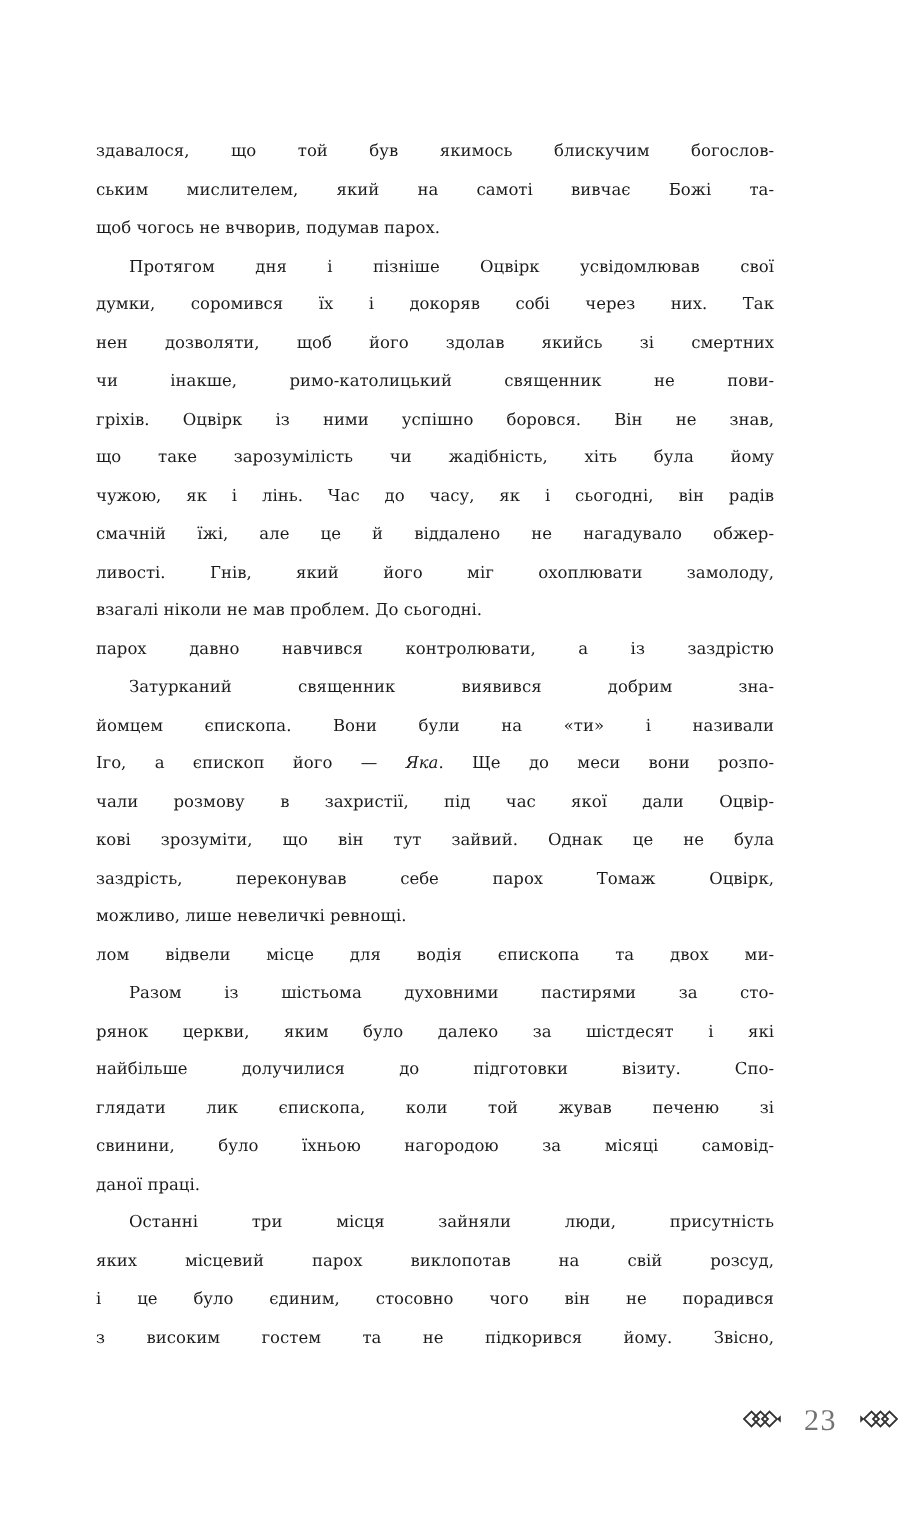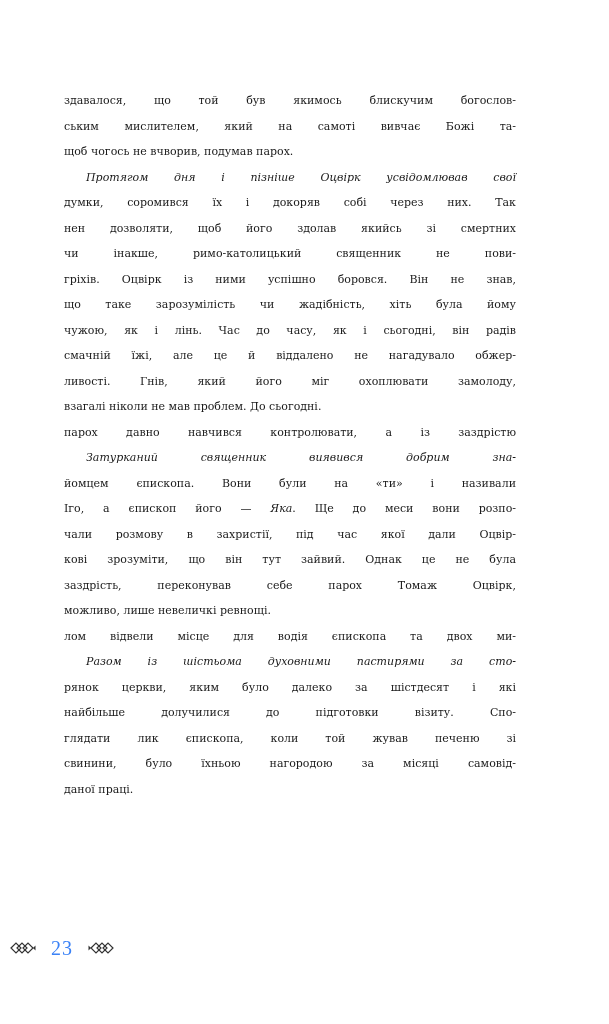--- a/index.html
+++ b/index.html
@@ -30,33 +30,32 @@
       text-align: justify;
       text-align-last: justify;
       white-space: nowrap;
       overflow: visible;
     }
     .line.last {
       text-align-last: left;
     }
     .line.indent {
       padding-left: 22px;
-      font-style: italic;
     }
     em {
     }
     .folio {
       position: absolute;
       left: 0;
       width: 609px;
       top: 935px;
-      text-align: left;
+      text-align: right;
       font-family: "Liberation Serif", "DejaVu Serif", serif;
       font-size: 20px;
-      color: #3b82f6;
+      color: #737373;
     }
     .orn {
       display: inline-block;
       vertical-align: middle;
       margin: 0 10px;
     }
     .folio-num {
       display: inline-block;
       vertical-align: middle;
       letter-spacing: 1px;
@@ -95,20 +94,26 @@
     </div>
     <div>
       <span class="line">лом відвели місце для водія єпископа та двох ми-</span>
       <span class="line indent">Разом із шістьома духовними пастирями за сто-</span>
       <span class="line">рянок церкви, яким було далеко за шістдесят і які</span>
       <span class="line">найбільше долучилися до підготовки візиту. Спо-</span>
       <span class="line">глядати лик єпископа, коли той жував печеню зі</span>
       <span class="line">свинини, було їхньою нагородою за місяці самовід-</span>
       <span class="line last">даної праці.</span>
     </div>
+    <div>
+      <span class="line indent">Останні три місця зайняли люди, присутність</span>
+      <span class="line">яких місцевий парох виклопотав на свій розсуд,</span>
+      <span class="line">і це було єдиним, стосовно чого він не порадився</span>
+      <span class="line">з високим гостем та не підкорився йому. Звісно,</span>
+    </div>
   </div>
 
 <div class="folio">
   <span class="orn">
     <svg width="26" height="14" viewBox="0 0 26 14">
       <g fill="none" stroke="#333" stroke-width="1.2">
         <path d="M1 7 L6 2 L11 7 L6 12 Z"></path>
         <path d="M7 7 L12 2 L17 7 L12 12 Z"></path>
         <path d="M13 7 L18 2 L23 7 L18 12 Z"></path>
       </g>

